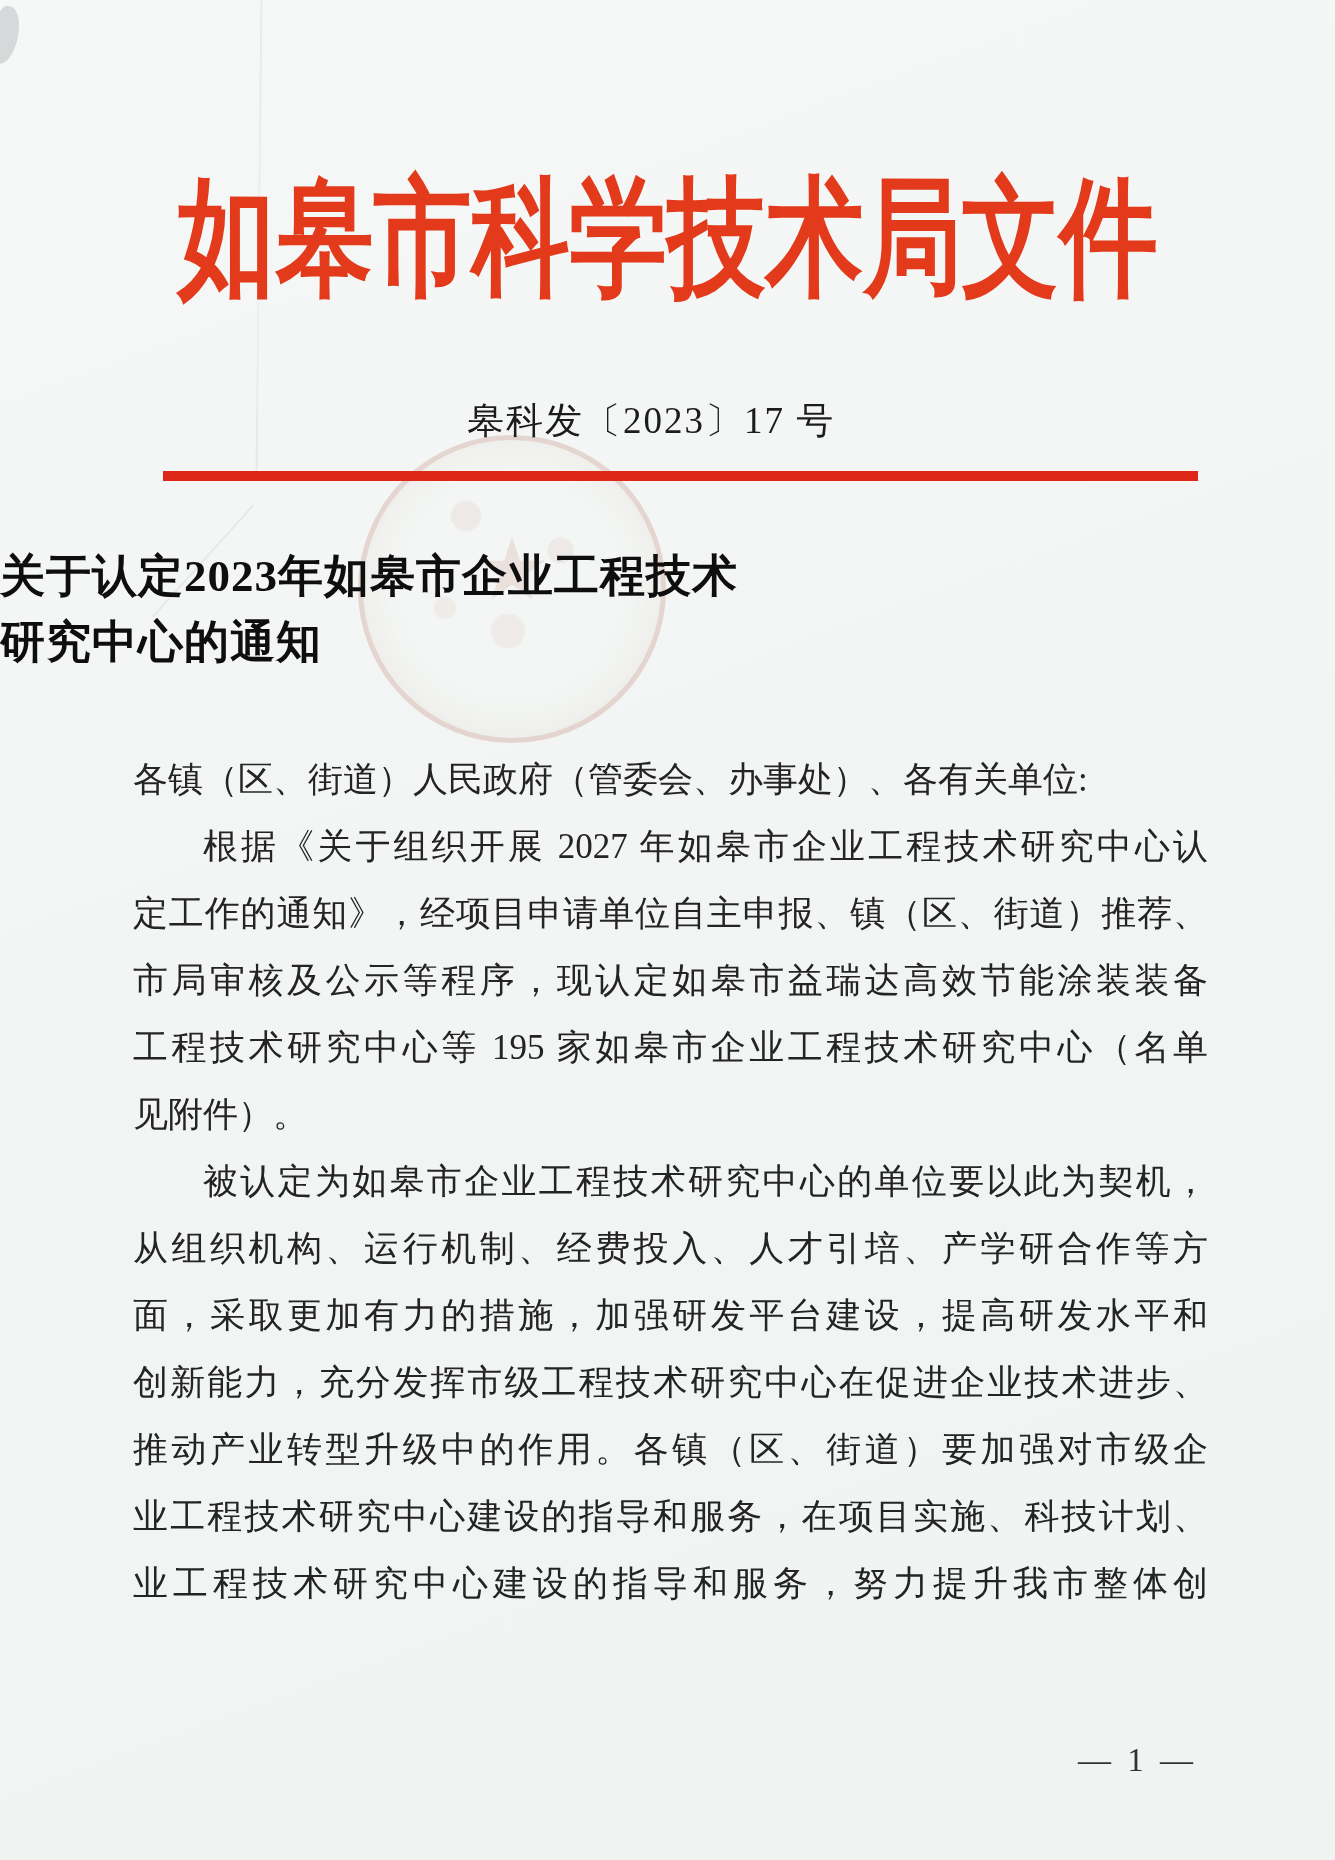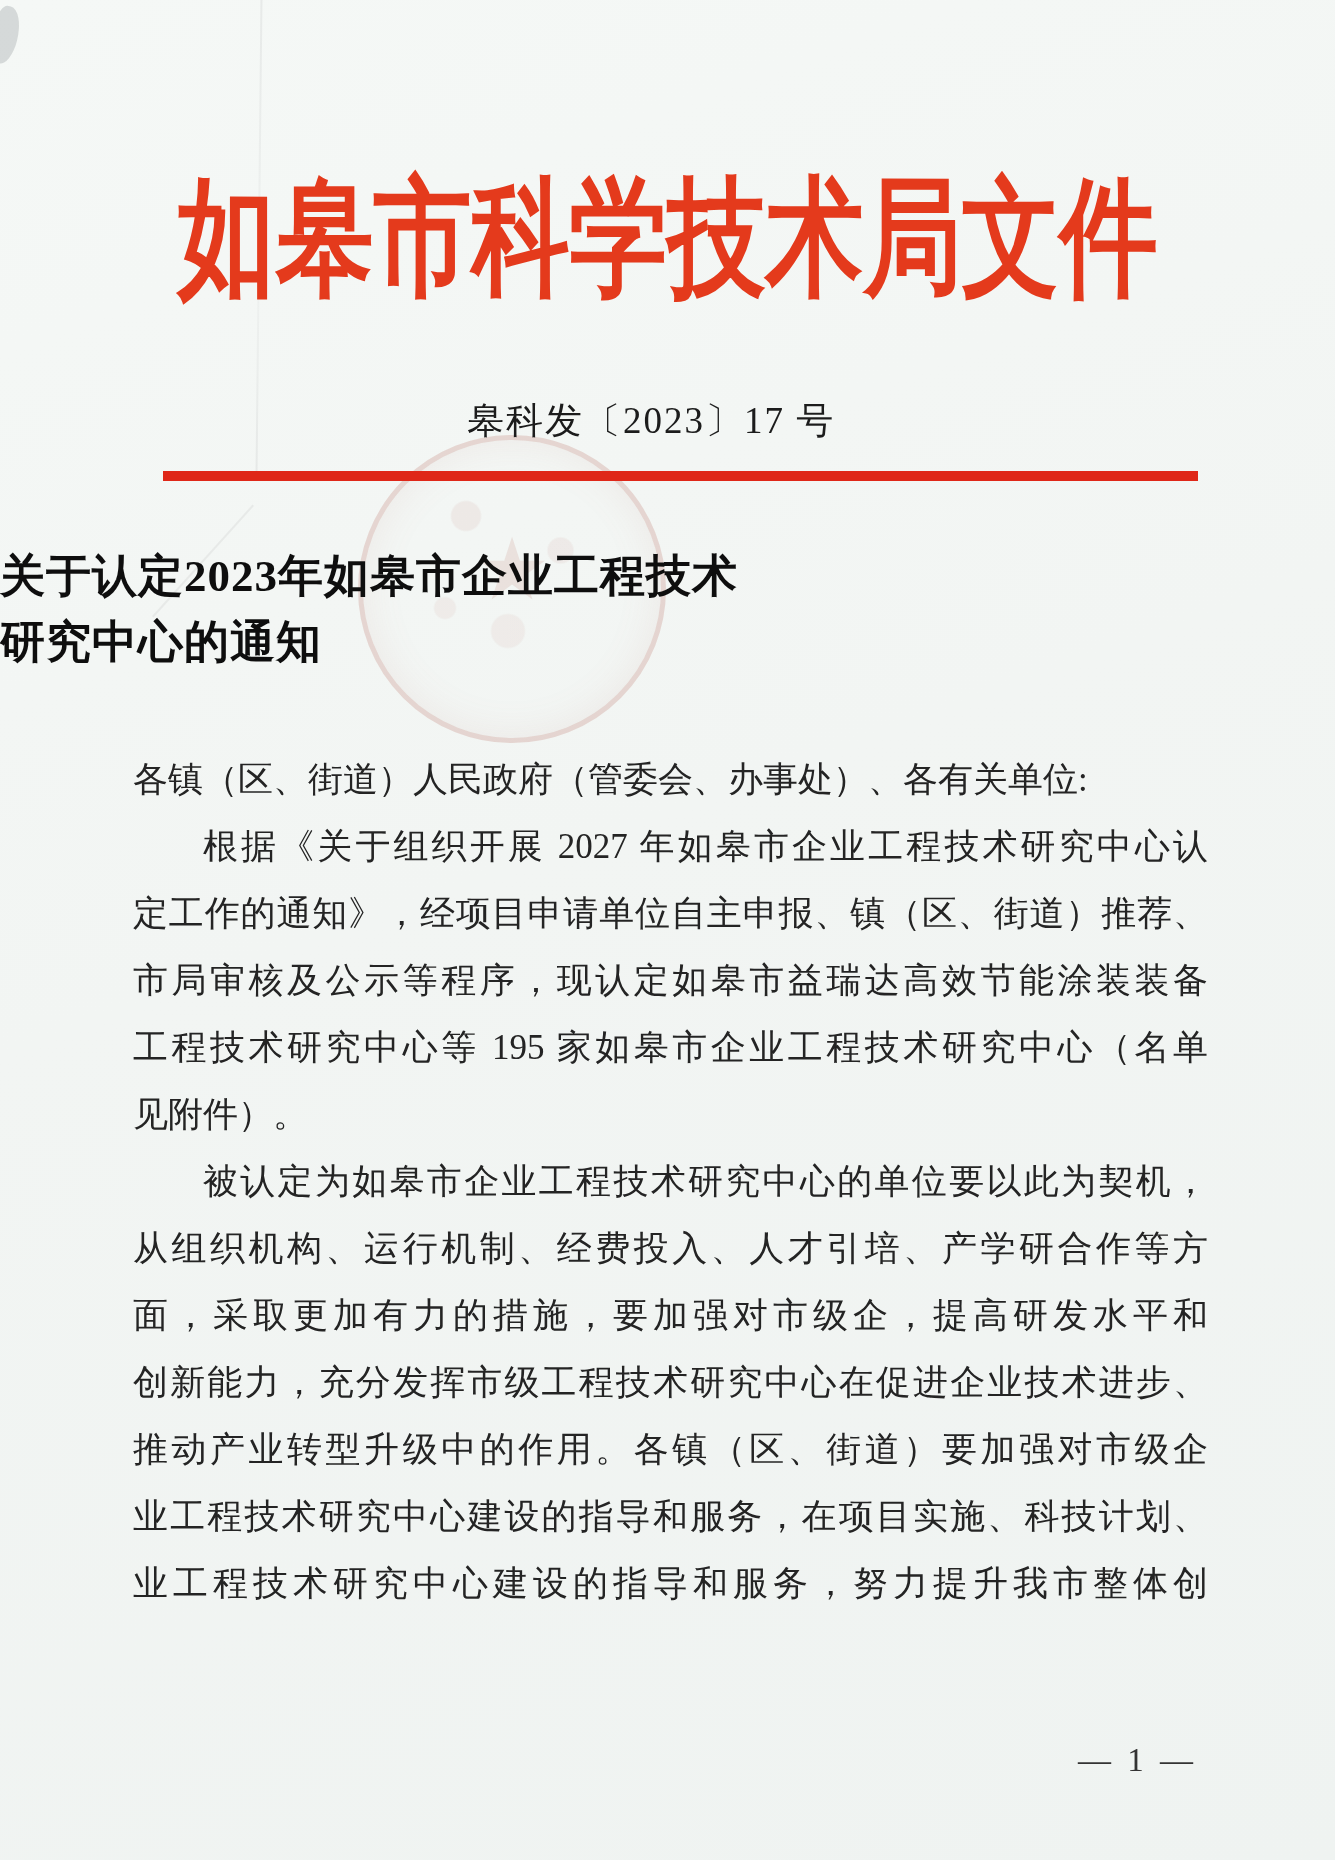--- a/index.html
+++ b/index.html
@@ -154,21 +154,21 @@
 
   <div class="body-block">
     <div class="bline last-left">各镇（区、街道）人民政府（管委会、办事处）、各有关单位:</div>
     <div class="bline ind">根据《关于组织开展 2027 年如皋市企业工程技术研究中心认</div>
     <div class="bline">定工作的通知》，经项目申请单位自主申报、镇（区、街道）推荐、</div>
     <div class="bline">市局审核及公示等程序，现认定如皋市益瑞达高效节能涂装装备</div>
     <div class="bline">工程技术研究中心等 195 家如皋市企业工程技术研究中心（名单</div>
     <div class="bline last-left">见附件）。</div>
     <div class="bline ind">被认定为如皋市企业工程技术研究中心的单位要以此为契机，</div>
     <div class="bline">从组织机构、运行机制、经费投入、人才引培、产学研合作等方</div>
-    <div class="bline">面，采取更加有力的措施，要加强对市级企，提高研发水平和</div>
+    <div class="bline">面，采取更加有力的措施，加强研发平台建设，提高研发水平和</div>
     <div class="bline">创新能力，充分发挥市级工程技术研究中心在促进企业技术进步、</div>
     <div class="bline">推动产业转型升级中的作用。各镇（区、街道）要加强对市级企</div>
     <div class="bline">业工程技术研究中心建设的指导和服务，在项目实施、科技计划、</div>
     <div class="bline">业工程技术研究中心建设的指导和服务，努力提升我市整体创</div>
   </div>
 
   <div class="page-num">— 1 —</div>
 
 </div>
 

